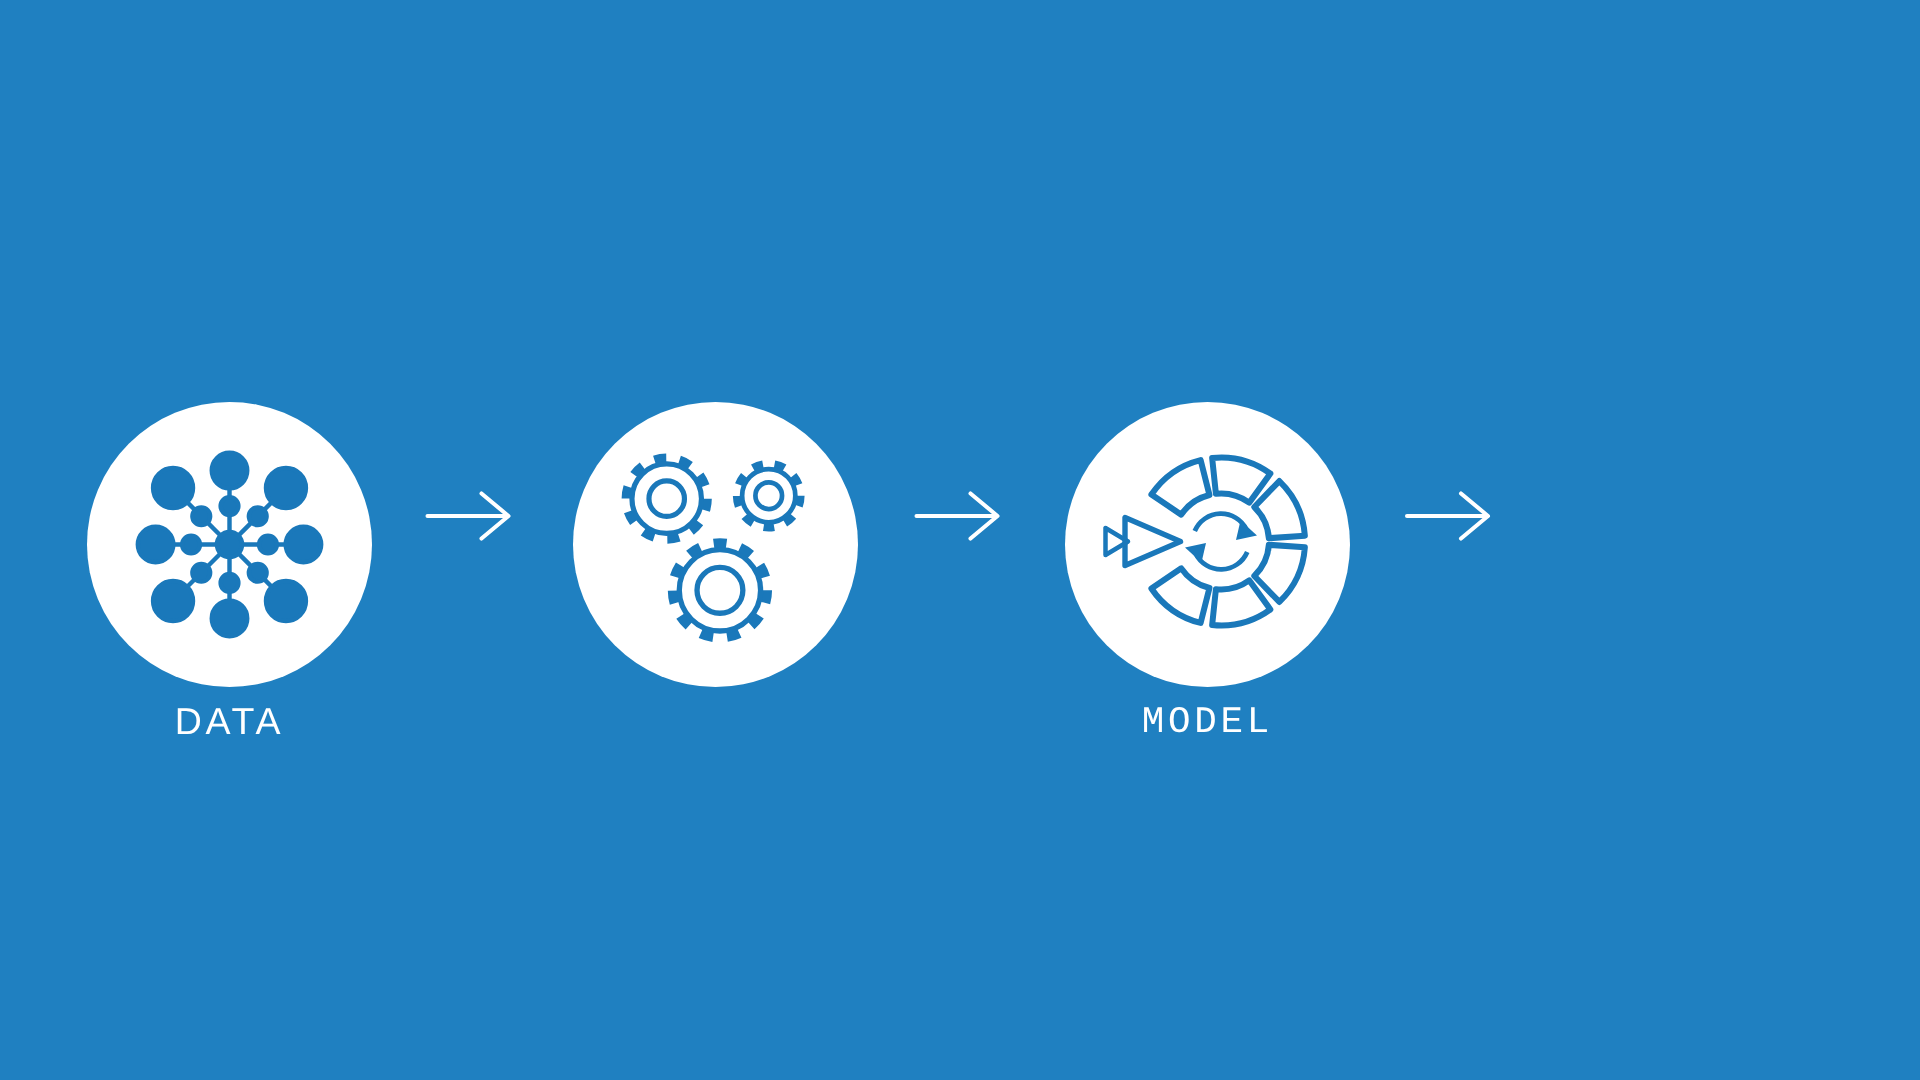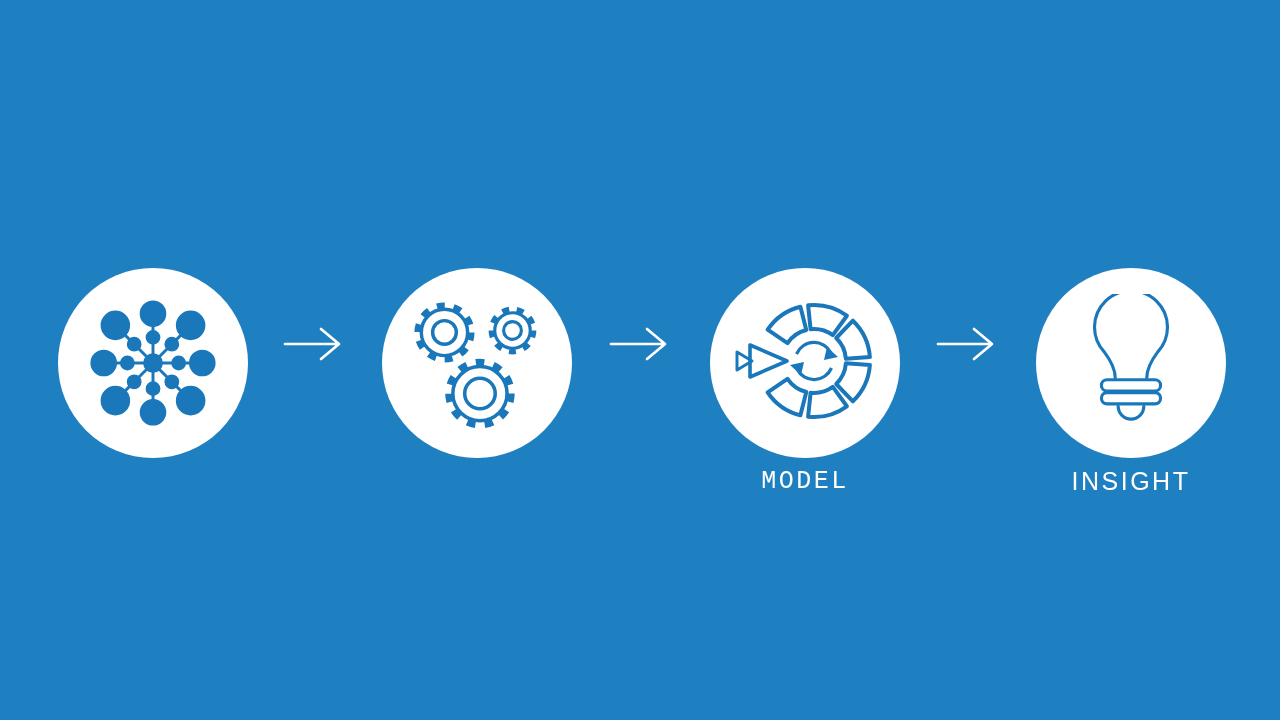--- a/index.html
+++ b/index.html
@@ -82,20 +82,21 @@
             </g>
           <g transform="rotate(315)">
               <line x1="0" y1="0" x2="0" y2="-54"></line>
               <circle cy="-27" r="6"></circle>
               <circle cy="-54" r="13.5"></circle>
             </g>
           <circle r="8.5"></circle>
         </g>
       </svg>
     </div>
+    <div class="stage-label">DATA</div>
   </div>
 
   <svg class="connector" id="arrow-0" width="64" height="40" viewBox="0 0 64 40">
     <path d="M2 20 H54 M38 5 L56 20 L38 35" stroke="currentColor" stroke-width="2.7" fill="none" stroke-linecap="round" stroke-linejoin="round"></path>
   </svg>
 
   <div class="stage" id="stage-1">
     <div class="node-circle">
       <svg class="icon" width="138" height="138" viewBox="-70 -70 140 140">
         <g stroke="currentColor" fill="none">
@@ -151,27 +152,14 @@
         </g>
       </svg>
     </div>
     <div class="stage-label">MODEL</div>
   </div>
 
   <svg class="connector" id="arrow-2" width="64" height="40" viewBox="0 0 64 40">
     <path d="M2 20 H54 M38 5 L56 20 L38 35" stroke="currentColor" stroke-width="2.7" fill="none" stroke-linecap="round" stroke-linejoin="round"></path>
   </svg>
 
-  <div class="stage" id="stage-3">
-    <div class="node-circle">
-      <svg class="icon" width="138" height="138" viewBox="-70 -70 140 140">
-        <g stroke="currentColor" fill="none" stroke-linecap="round" stroke-linejoin="round">
-          <path d="M-16 15 C-16 5 -21 -3 -27 -11 A37 37 0 1 1 27 -11 C21 -3 16 5 16 15" stroke-width="3.2"></path>
-          <rect x="-30" y="17" width="60" height="11.5" rx="5.7" stroke-width="3.2"></rect>
-          <rect x="-30" y="30" width="60" height="11.5" rx="5.7" stroke-width="3.2"></rect>
-          <path d="M-13 44 A13 13 0 0 0 13 44" stroke-width="3.2"></path>
-        </g>
-      </svg>
-    </div>
-    <div class="stage-label">INSIGHT</div>
-  </div>
 
 </div>
 
 </body></html>

